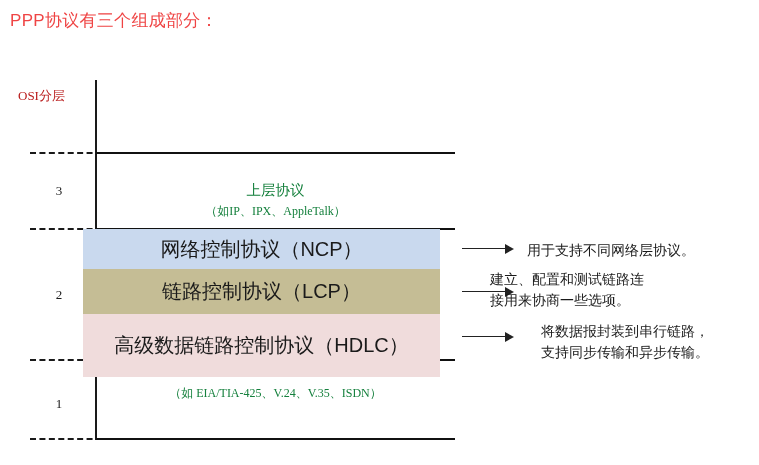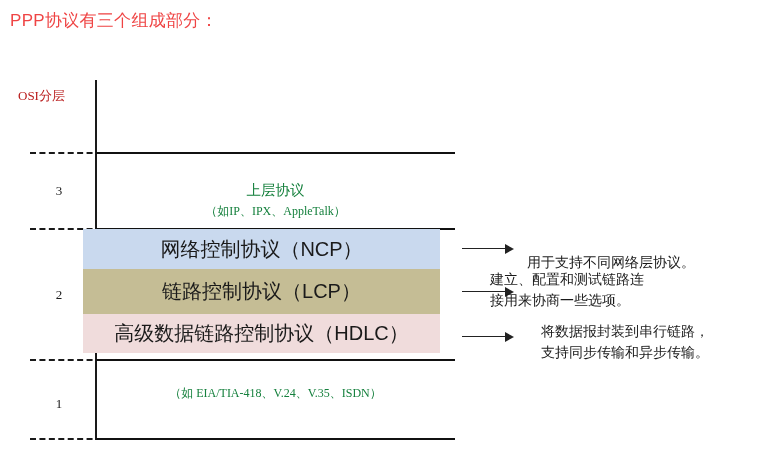--- a/index.html
+++ b/index.html
@@ -180,46 +180,46 @@
   <div class="layer-num" style="top:287px;">2</div>
 
   <div class="band" id="band-ncp" style="top: 229px; height: 40px; background: rgb(201, 217, 238);">
     <span>网络控制协议（NCP）</span>
   </div>
 
   <div class="band" id="band-lcp" style="top: 269px; height: 45px; background: rgb(197, 189, 149); text-align: right;">
     <span>链路控制协议（LCP）</span>
   </div>
 
-  <div class="band" id="band-hdlc" style="top: 314px; height: 39px; background: rgb(240, 220, 220);">
+  <div class="band" id="band-hdlc" style="top: 314px; height: 63px; background: rgb(240, 220, 220);">
     <span>高级数据链路控制协议（HDLC）</span>
   </div>
 
   <div class="layer-num" style="top:396px;">1</div>
 
   <div class="stack-text" style="top:383px;">
-    <div class="latinish">（如 EIA/TIA-418、V.24、V.35、ISDN）</div>
+    <div class="latinish">（如 EIA/TIA-425、V.24、V.35、ISDN）</div>
   </div>
 
   <div class="arrow" style="left:462px; top:243px; width:52px;">
     <div class="shaft" style="width:43px;"></div>
     <div class="head" style="left:43px;"></div>
   </div>
 
   <div class="arrow" style="left:462px; top:286px; width:52px;">
     <div class="shaft" style="width:43px;"></div>
     <div class="head" style="left:43px;"></div>
   </div>
 
   <div class="arrow" style="left:462px; top:331px; width:52px;">
     <div class="shaft" style="width:43px;"></div>
     <div class="head" style="left:43px;"></div>
   </div>
 
-  <div class="annot" style="left:527px; top:252px;">用于支持不同网络层协议。</div>
+  <div class="annot" style="left:527px; top:240px;">用于支持不同网络层协议。</div>
 
   <div class="annot" style="left:490px; top:269px;">建立、配置和测试链路连
  接用来协商一些选项。</div>
 
   <div class="annot" style="left:541px; top:321px;">将数据报封装到串行链路，
 支持同步传输和异步传输。</div>
 
 </div>
 
 </body></html>

